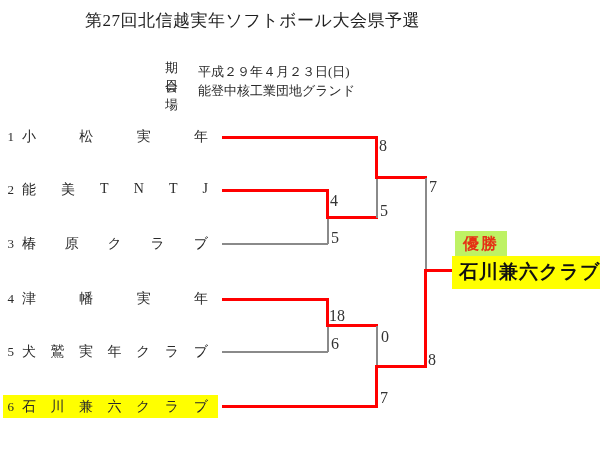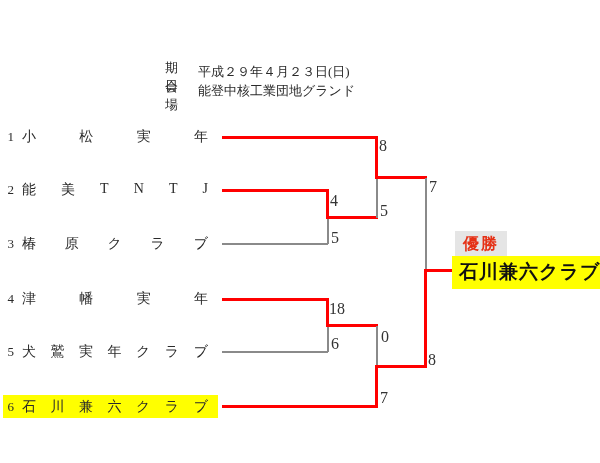--- a/index.html
+++ b/index.html
@@ -37,35 +37,36 @@
   .red-v { width:3px;  background:#ff0000; }
   .gray-h{ height:2px; background:#8a8a8a; }
   .gray-v{ width:2px;  background:#8a8a8a; }
 
   .score {
     position:absolute; font-size:16px; color:#333333; line-height:1;
     font-family:"Liberation Serif","DejaVu Serif",serif;
   }
 
   .champ-label {
-    position:absolute; left:455px; top:231px; background:#e5e5e5;
+    position:absolute; left:455px; top:231px; background:#bef264;
     color:#e53015; font-size:16px; font-weight:bold; padding:3px 8px 4px 8px;
     letter-spacing:2px;
   }
   .champ-name {
     position:absolute; left:452px; top:256px; background:#ffff00;
     color:#111111; font-size:19px; font-weight:bold; padding:3px 7px 4px 7px;
     letter-spacing:1px; white-space:nowrap;
   }
 </style>
 </head>
 <body>
 
 <div class="page">
 
+  <div class="title">第27回北信越実年ソフトボール大会県予選</div>
 
   <div class="info-row date">
     <span class="info-label">期日</span>
     <span class="info-value">平成２９年４月２３日(日)</span>
   </div>
   <div class="info-row venue">
     <span class="info-label">会場</span>
     <span class="info-value">能登中核工業団地グランド</span>
   </div>
 
@@ -158,21 +159,21 @@
 
   <div class="ln gray-v" style="left:425px; top:178px; height:93px;"></div>
   <div class="ln red-v" style="left:424px; top:269px; height:99px;"></div>
   <div class="ln red-h" style="left:424px; top:269px; width:29px;"></div>
 
   <div class="score" style="left:379px; top:138px;">8</div>
   <div class="score" style="left:380px; top:203px;">5</div>
   <div class="score" style="left:330px; top:193px;">4</div>
   <div class="score" style="left:331px; top:230px;">5</div>
   <div class="score" style="left:429px; top:179px;">7</div>
-  <div class="score" style="left:329px; top:301px;">18</div>
+  <div class="score" style="left:329px; top:308px;">18</div>
   <div class="score" style="left:331px; top:336px;">6</div>
   <div class="score" style="left:381px; top:329px;">0</div>
   <div class="score" style="left:380px; top:390px;">7</div>
   <div class="score" style="left:428px; top:352px;">8</div>
 
   <div class="champ-label">優勝</div>
   <div class="champ-name">石川兼六クラブ</div>
 
 </div>
 

